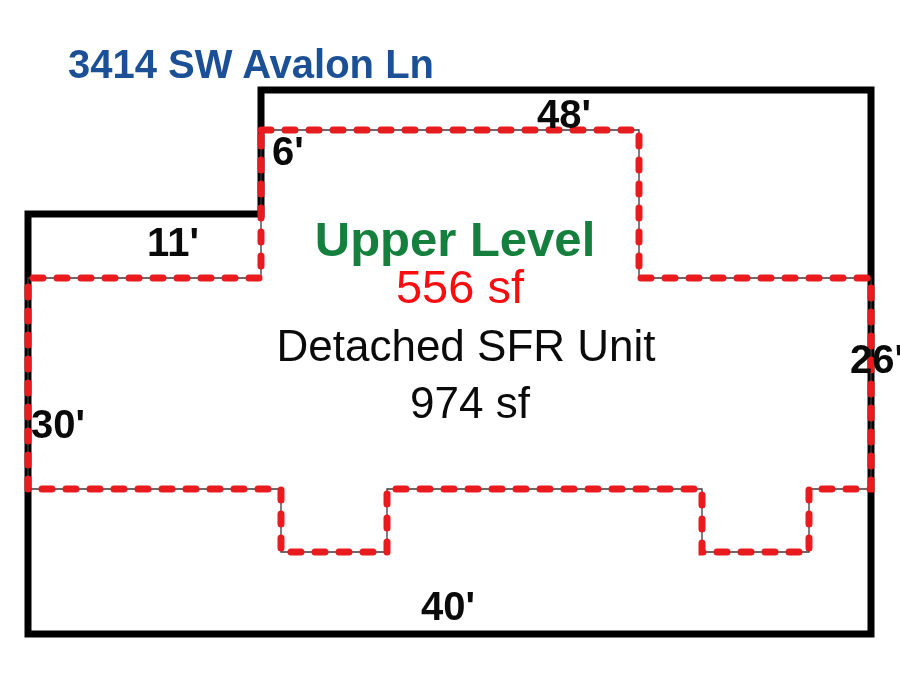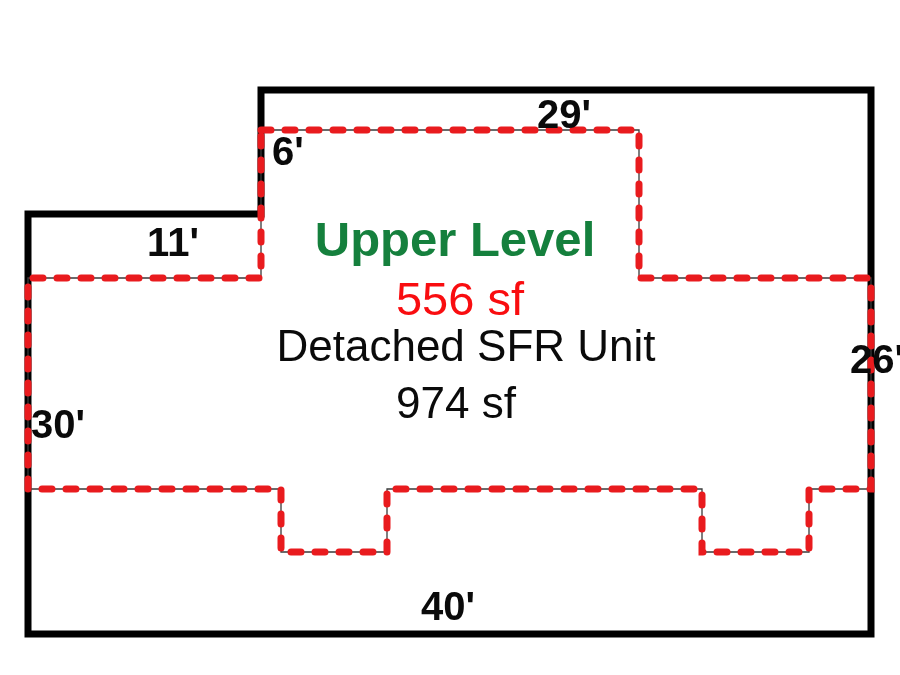--- a/index.html
+++ b/index.html
@@ -44,21 +44,20 @@
   }
   .red-bold {
     font-size: 49px;
     font-weight: bold;
     color: #15803d;
   }
   .red-reg {
     font-size: 47px;
     font-weight: normal;
     color: #f90d10;
-    margin-top: 12px;
   }
   .blk-reg {
     font-size: 44px;
     font-weight: normal;
     color: #0a0a0a;
   }
 </style>
 </head>
 <body>
 
@@ -66,34 +65,35 @@
 
   <svg id="plan-svg" width="900" height="675" viewBox="0 0 900 675">
 
     <polygon points="261,90 871,90 871,634 28,634 28,214 261,214" fill="none" stroke="#000000" stroke-width="7" stroke-linejoin="miter"></polygon>
 
     <polygon points="261,130 639,130 639,278 871,278 871,489 809,489 809,552 702,552 702,489 387,489 387,552 281,552 281,489 28,489 28,278 261,278" fill="none" stroke="#3a3a3a" stroke-width="1.3"></polygon>
 
     <polygon points="261,130 639,130 639,278 871,278 871,489 809,489 809,552 702,552 702,489 387,489 387,552 281,552 281,489 28,489 28,278 261,278" fill="none" stroke="#e91b1e" stroke-width="7" stroke-linecap="round" stroke-dasharray="10 14"></polygon>
   </svg>
 
+  <div class="title">3414 SW Avalon Ln</div>
 
-  <div class="lbl dim" style="left:564px; top:114px;">29'</div>
+  <div class="lbl dim" style="left:564px; top:114px;">48'</div>
 
   <div class="lbl dim" style="left:288px; top:151px;">6'</div>
 
   <div class="lbl dim" style="left:149px; top:242px;margin-left:24px;">11'</div>
 
   <div class="lbl dim" style="left:58px; top:424px;">30'</div>
 
   <div class="lbl dim" style="left:841px; top:359px;margin-left:36px;">26'</div>
 
   <div class="lbl dim" style="left:448px; top:606px;">40'</div>
 
   <div class="lbl red-bold" style="left:455px; top:239px;">Upper Level</div>
 
   <div class="lbl red-reg" style="left:460px; top:286px;">556 sf</div>
 
   <div class="lbl blk-reg" style="left:466px; top:346px;">Detached SFR Unit</div>
 
-  <div class="lbl blk-reg" style="left:456px; top:403px;">974 sf</div>
+  <div class="lbl blk-reg" style="left:470px; top:403px;">974 sf</div>
 
 </div>
 
 </body></html>

